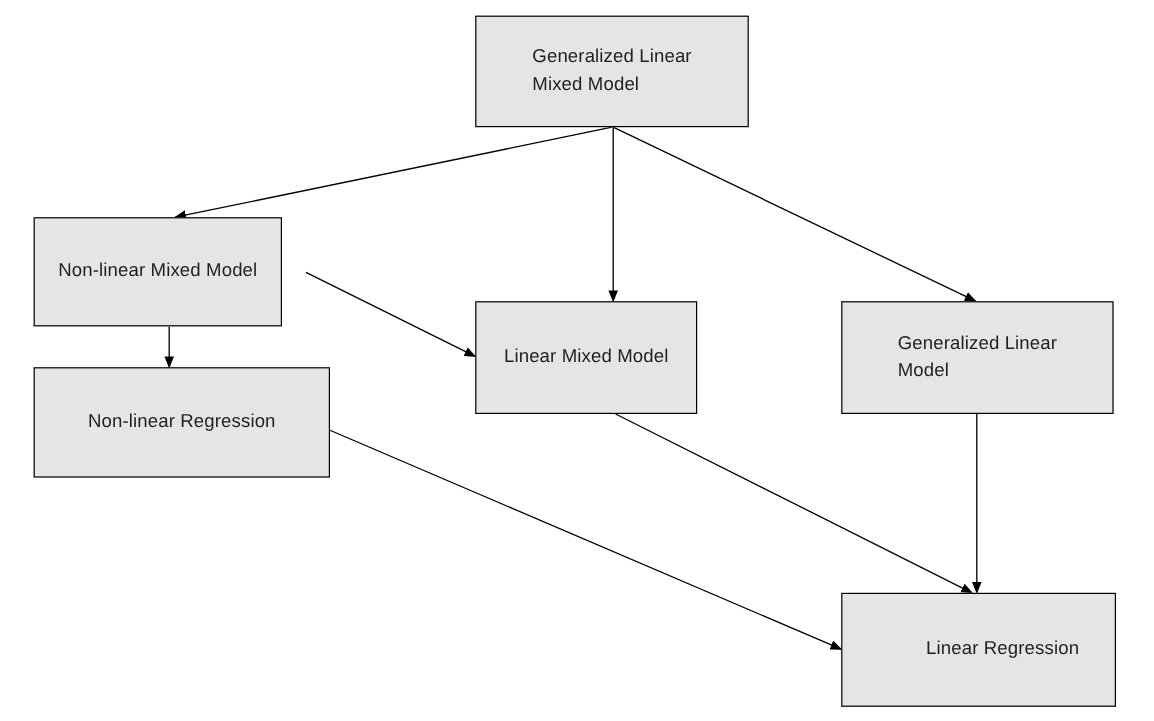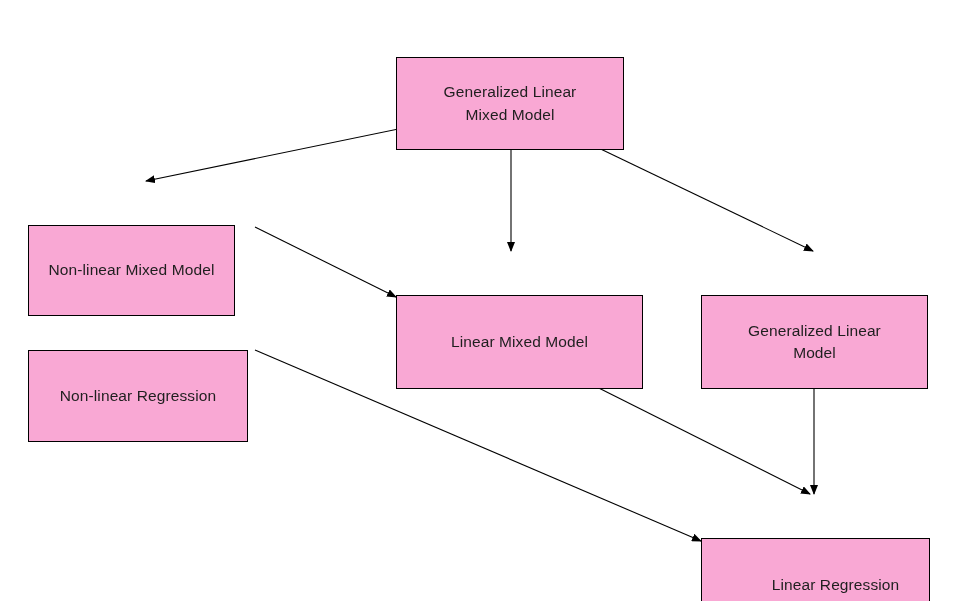--- a/index.html
+++ b/index.html
@@ -23,28 +23,27 @@
     position: absolute;
     left: 0;
     top: 0;
     width: 962px;
     height: 601px;
     pointer-events: none;
   }
   .node-box {
     position: absolute;
     box-sizing: border-box;
-    background: #f9a8d4;
+    background: #e5e5e5;
     border: 1px solid #000000;
     display: flex;
     align-items: center;
     justify-content: center;
-    text-align: center;
+    text-align: left;
     z-index: 2;
-    margin-top: 44px;
   }
   .node-label {
     font-size: 15.5px;
     line-height: 1.45;
     color: #1f1f1f;
     white-space: pre-line;
     padding: 0 8px;
     letter-spacing: 0.1px;
   }
 </style>
@@ -73,30 +72,30 @@
 
   <div class="node-box" style="left: 396px; top: 13px; width: 228px; height: 93px;">
     <span class="node-label">Generalized Linear
 Mixed Model</span>
   </div>
 
   <div class="node-box" style="left: 28px; top: 181px; width: 207px; height: 91px;">
     <span class="node-label">Non-linear Mixed Model</span>
   </div>
 
-  <div class="node-box" style="left: 396px; top: 251px; width: 247px; height: 94px;">
+  <div class="node-box" style="left: 396px; top: 251px; width: 185px; height: 94px;">
     <span class="node-label">Linear Mixed Model</span>
   </div>
 
   <div class="node-box" style="left: 701px; top: 251px; width: 227px; height: 94px;">
     <span class="node-label">Generalized Linear
 Model</span>
   </div>
 
-  <div class="node-box" style="left: 28px; top: 306px; width: 220px; height: 92px;">
+  <div class="node-box" style="left: 28px; top: 306px; width: 247px; height: 92px;">
     <span class="node-label">Non-linear Regression</span>
   </div>
 
   <div class="node-box" style="left: 701px; top: 494px; width: 229px; height: 95px; padding-left: 40px;">
     <span class="node-label">Linear Regression</span>
   </div>
 
 </div>
 
 </body></html>

